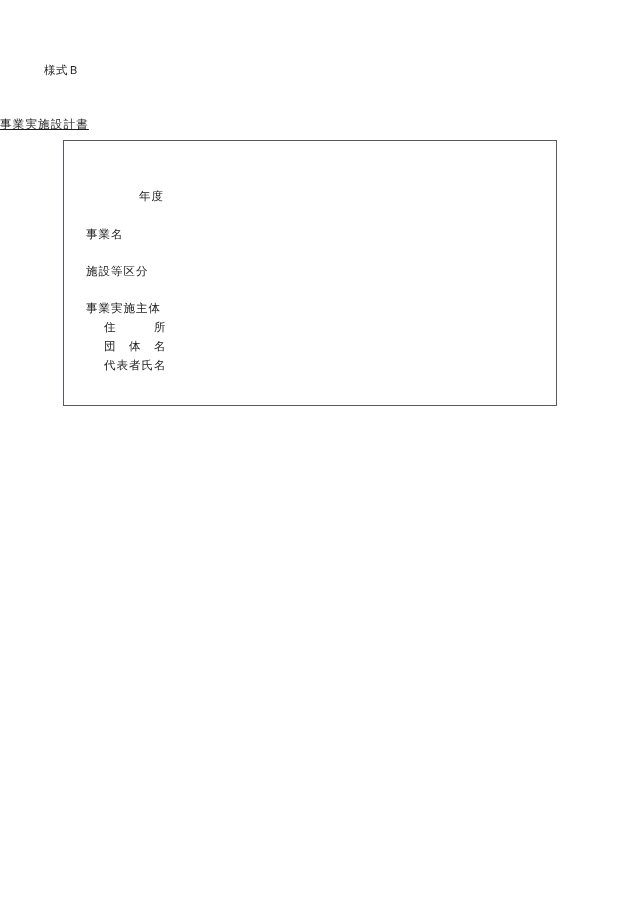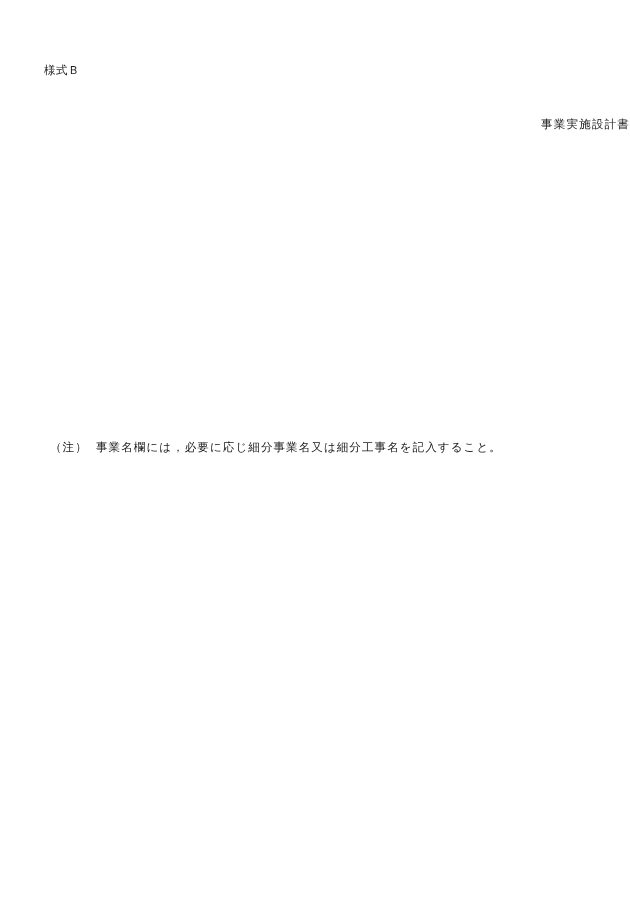--- a/index.html
+++ b/index.html
@@ -31,23 +31,24 @@
     letter-spacing: 0.5px;
     white-space: nowrap;
   }
 
   
   .doc-title {
     position: absolute;
     left: 0;
     top: 117px;
     width: 630px;
-    text-align: right;
+    text-align: left;
     font-size: 11.5px;
     letter-spacing: 1.2px;
+    text-decoration: underline;
   }
 
   
   .box {
     position: absolute;
     left: 63px;
     top: 140px;
     width: 494px;
     height: 266px;
     border: 1px solid #555a66;
@@ -106,18 +107,34 @@
 </style>
 </head>
 <body>
 
 <div class="page">
 
   <div class="form-code">様式Ｂ</div>
 
   <div class="doc-title">事業実施設計書</div>
 
+  <div class="box">
+    <div class="box-inner">
 
-  <div class="note">
-    <span class="note-label">（注）</span><span>事業名欄には，必要に応じ細分事業名又は細分工事名を記入すること。</span>
+      <div class="field-year">年度</div>
+
+      <div class="field-row field-business-name">事業名</div>
+
+      <div class="field-row field-facility-class">施設等区分</div>
+
+      <div class="field-row field-entity">事業実施主体</div>
+
+      <div class="sub-row sub-address">住　　　所</div>
+
+      <div class="sub-row sub-org">団　体　名</div>
+
+      <div class="sub-row sub-rep">代表者氏名</div>
+
+    </div>
   </div>
+
 
 </div>
 
 </body></html>

